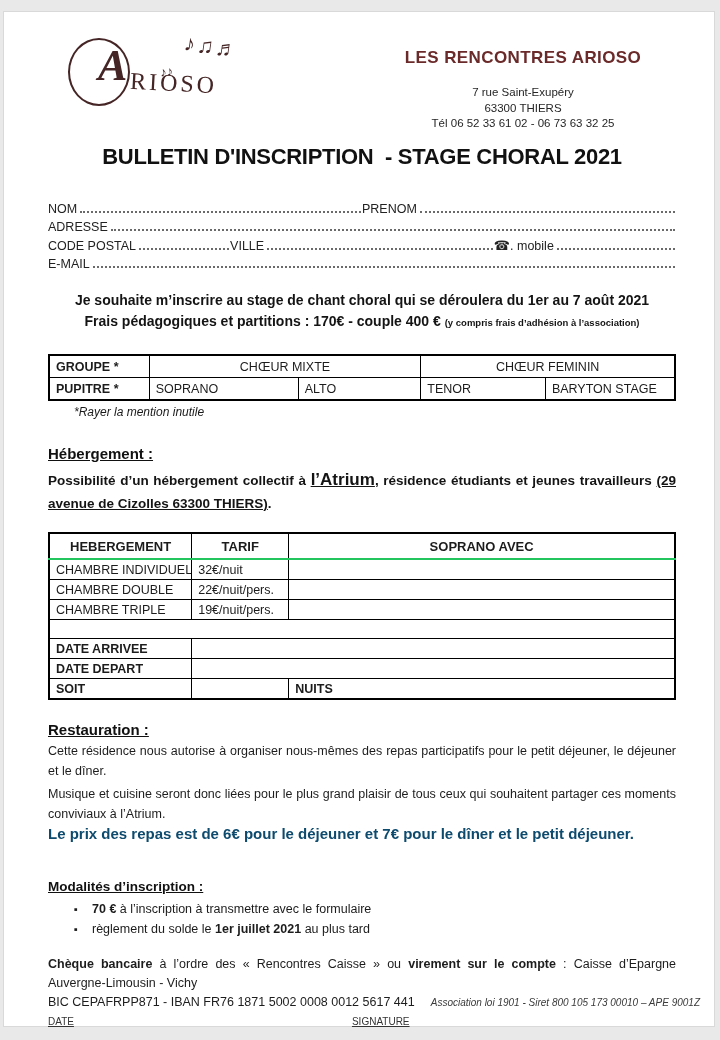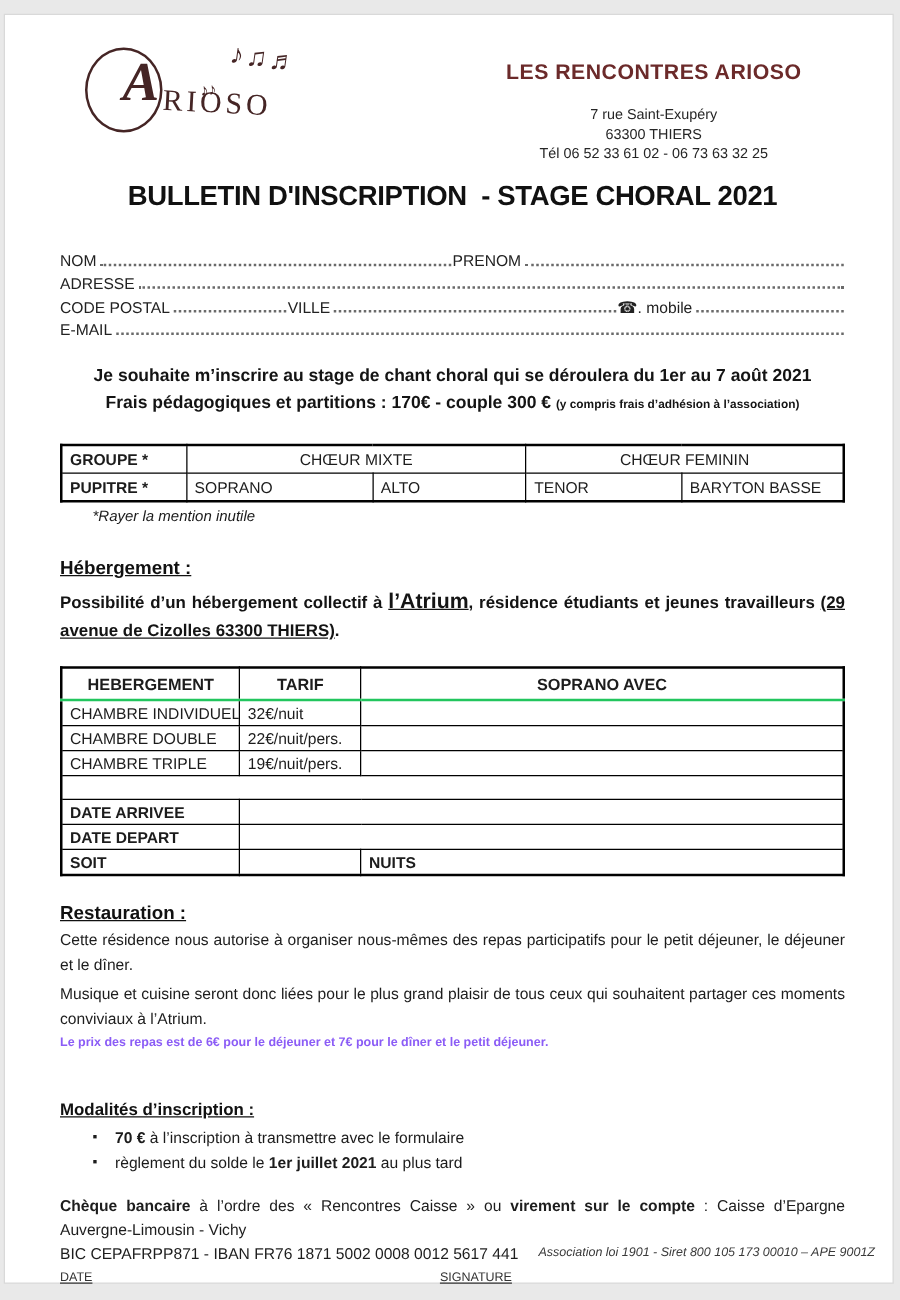--- a/index.html
+++ b/index.html
@@ -73,21 +73,21 @@
   .heb-underline{text-decoration:underline;}
 
   .t2{margin-top:17px;border:2px solid #000;}
   .t2 .hdr td{font-weight:bold;font-size:13px;text-align:center;height:22px;border-bottom:2px solid #22c55e;}
   .t2 td{height:17px;}
   .t2 .boldcell{font-weight:bold;margin-left:48px;}
   .t2 .emptyrow td{height:16px;}
 
   .rest-head{margin-top:21px;}
   .rest-para{margin-top:3px;font-size:12.5px;line-height:20px;text-align:justify;color:#1d1d1d;}
-  .rest-bold{font-weight:bold;font-size:10px;line-height:20px;color:#8b5cf6;}
+  .rest-bold{font-weight:bold;font-size:15px;line-height:20px;color:#0c4a6e;}
 
   .mod-head{margin-top:35px;font-size:13.5px;}
   .bullets{margin:5px 0 0 0;padding:0;list-style:none;font-size:12.5px;line-height:20px;}
   .bullets li{padding-left:44px;position:relative;}
   .bullets li::before{content:"▪";position:absolute;left:26px;font-size:11px;}
 
   .pay-para{margin-top:16px;font-size:12.5px;line-height:19px;text-align:justify;color:#1d1d1d;}
   .bic-line{font-size:12.5px;line-height:19px;margin-top:0;color:#1d1d1d;}
 
   .sig-row{display:flex;margin-top:4px;font-size:10px;color:#333;text-decoration:underline;}
@@ -155,21 +155,21 @@
         </div>
       </div>
       <div class="frow">
         <span class="lbl">E-MAIL</span>
         <span class="leader"></span>
       </div>
     </div>
 
     <div class="intro">
       <div>Je souhaite m’inscrire au stage de chant choral qui se déroulera du 1er au 7 août 2021</div>
-      <div><span>Frais pédagogiques et partitions : 170€ - couple 300 € </span><span class="small">(y compris frais d’adhésion à l’association)</span></div>
+      <div><span>Frais pédagogiques et partitions : 170€ - couple 400 € </span><span class="small">(y compris frais d’adhésion à l’association)</span></div>
     </div>
 
     <table class="t1">
       <colgroup>
           <col style="width:16%">
           <col style="width:23.8%">
           <col style="width:19.6%">
           <col style="width:19.9%">
           <col style="width:20.7%">
         </colgroup>
@@ -177,21 +177,21 @@
           <tr>
         <td class="rowlbl">GROUPE *</td>
         <td class="ctr" colspan="2">CHŒUR MIXTE</td>
         <td class="ctr" colspan="2">CHŒUR FEMININ</td>
       </tr>
       <tr>
         <td class="rowlbl">PUPITRE *</td>
         <td>SOPRANO</td>
         <td>ALTO</td>
         <td>TENOR</td>
-        <td>BARYTON BASSE</td>
+        <td>BARYTON STAGE</td>
       </tr>
     </tbody>
       </table>
     <div class="footnote">*Rayer la mention inutile</div>
 
     <div class="sect-head heb-head">Hébergement :</div>
     <div class="heb-para"><span>Possibilité d’un hébergement collectif à </span><span class="atrium">l’Atrium</span><span>, résidence étudiants et jeunes travailleurs </span><span class="heb-underline">(29 avenue de Cizolles 63300 THIERS)</span><span>.</span></div>
 
     <table class="t2">
       <colgroup>

